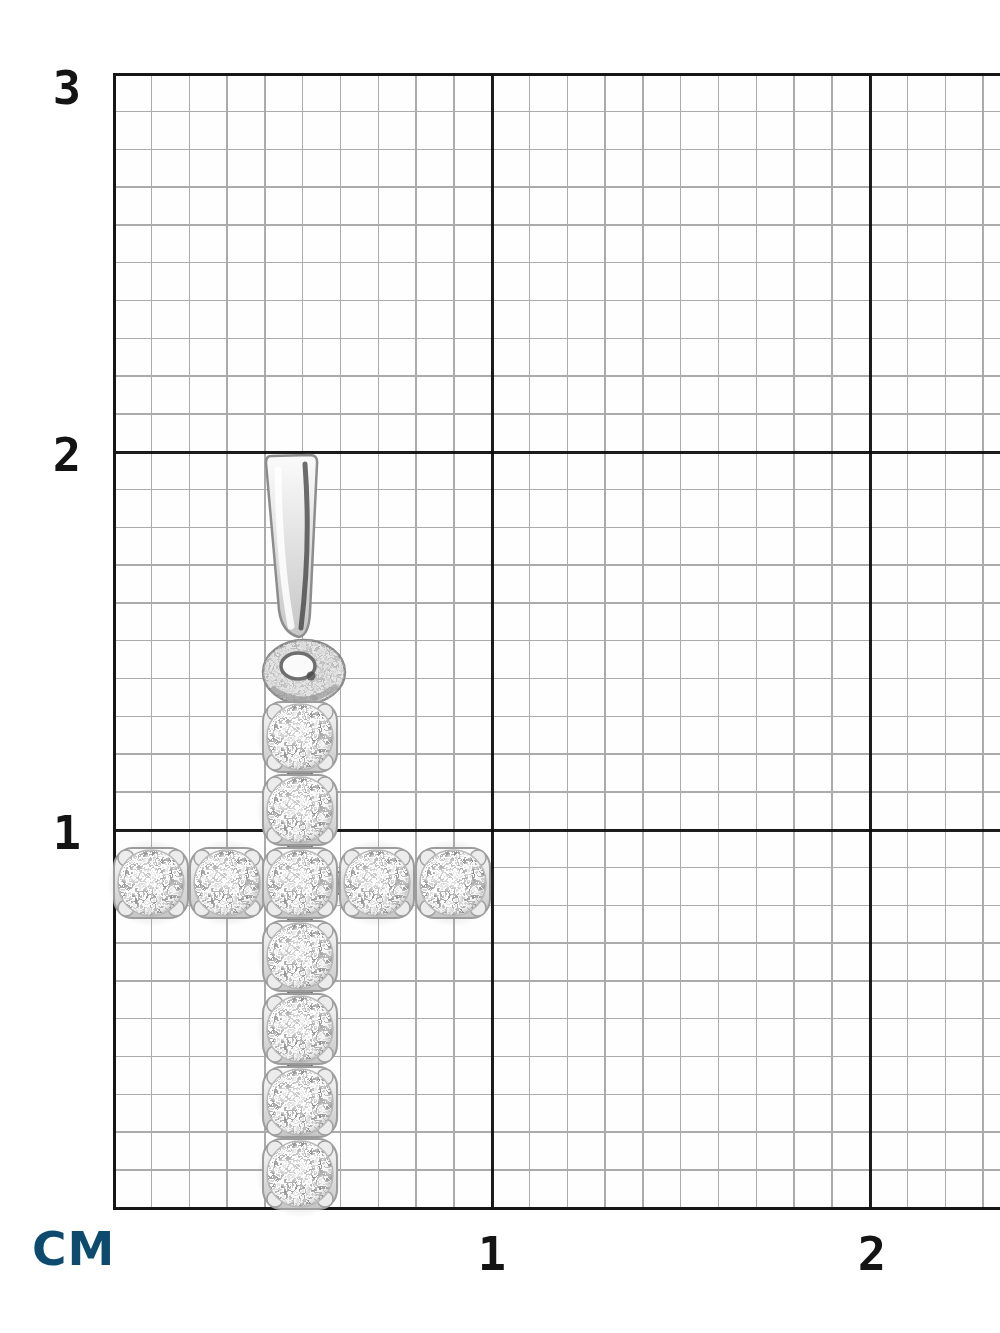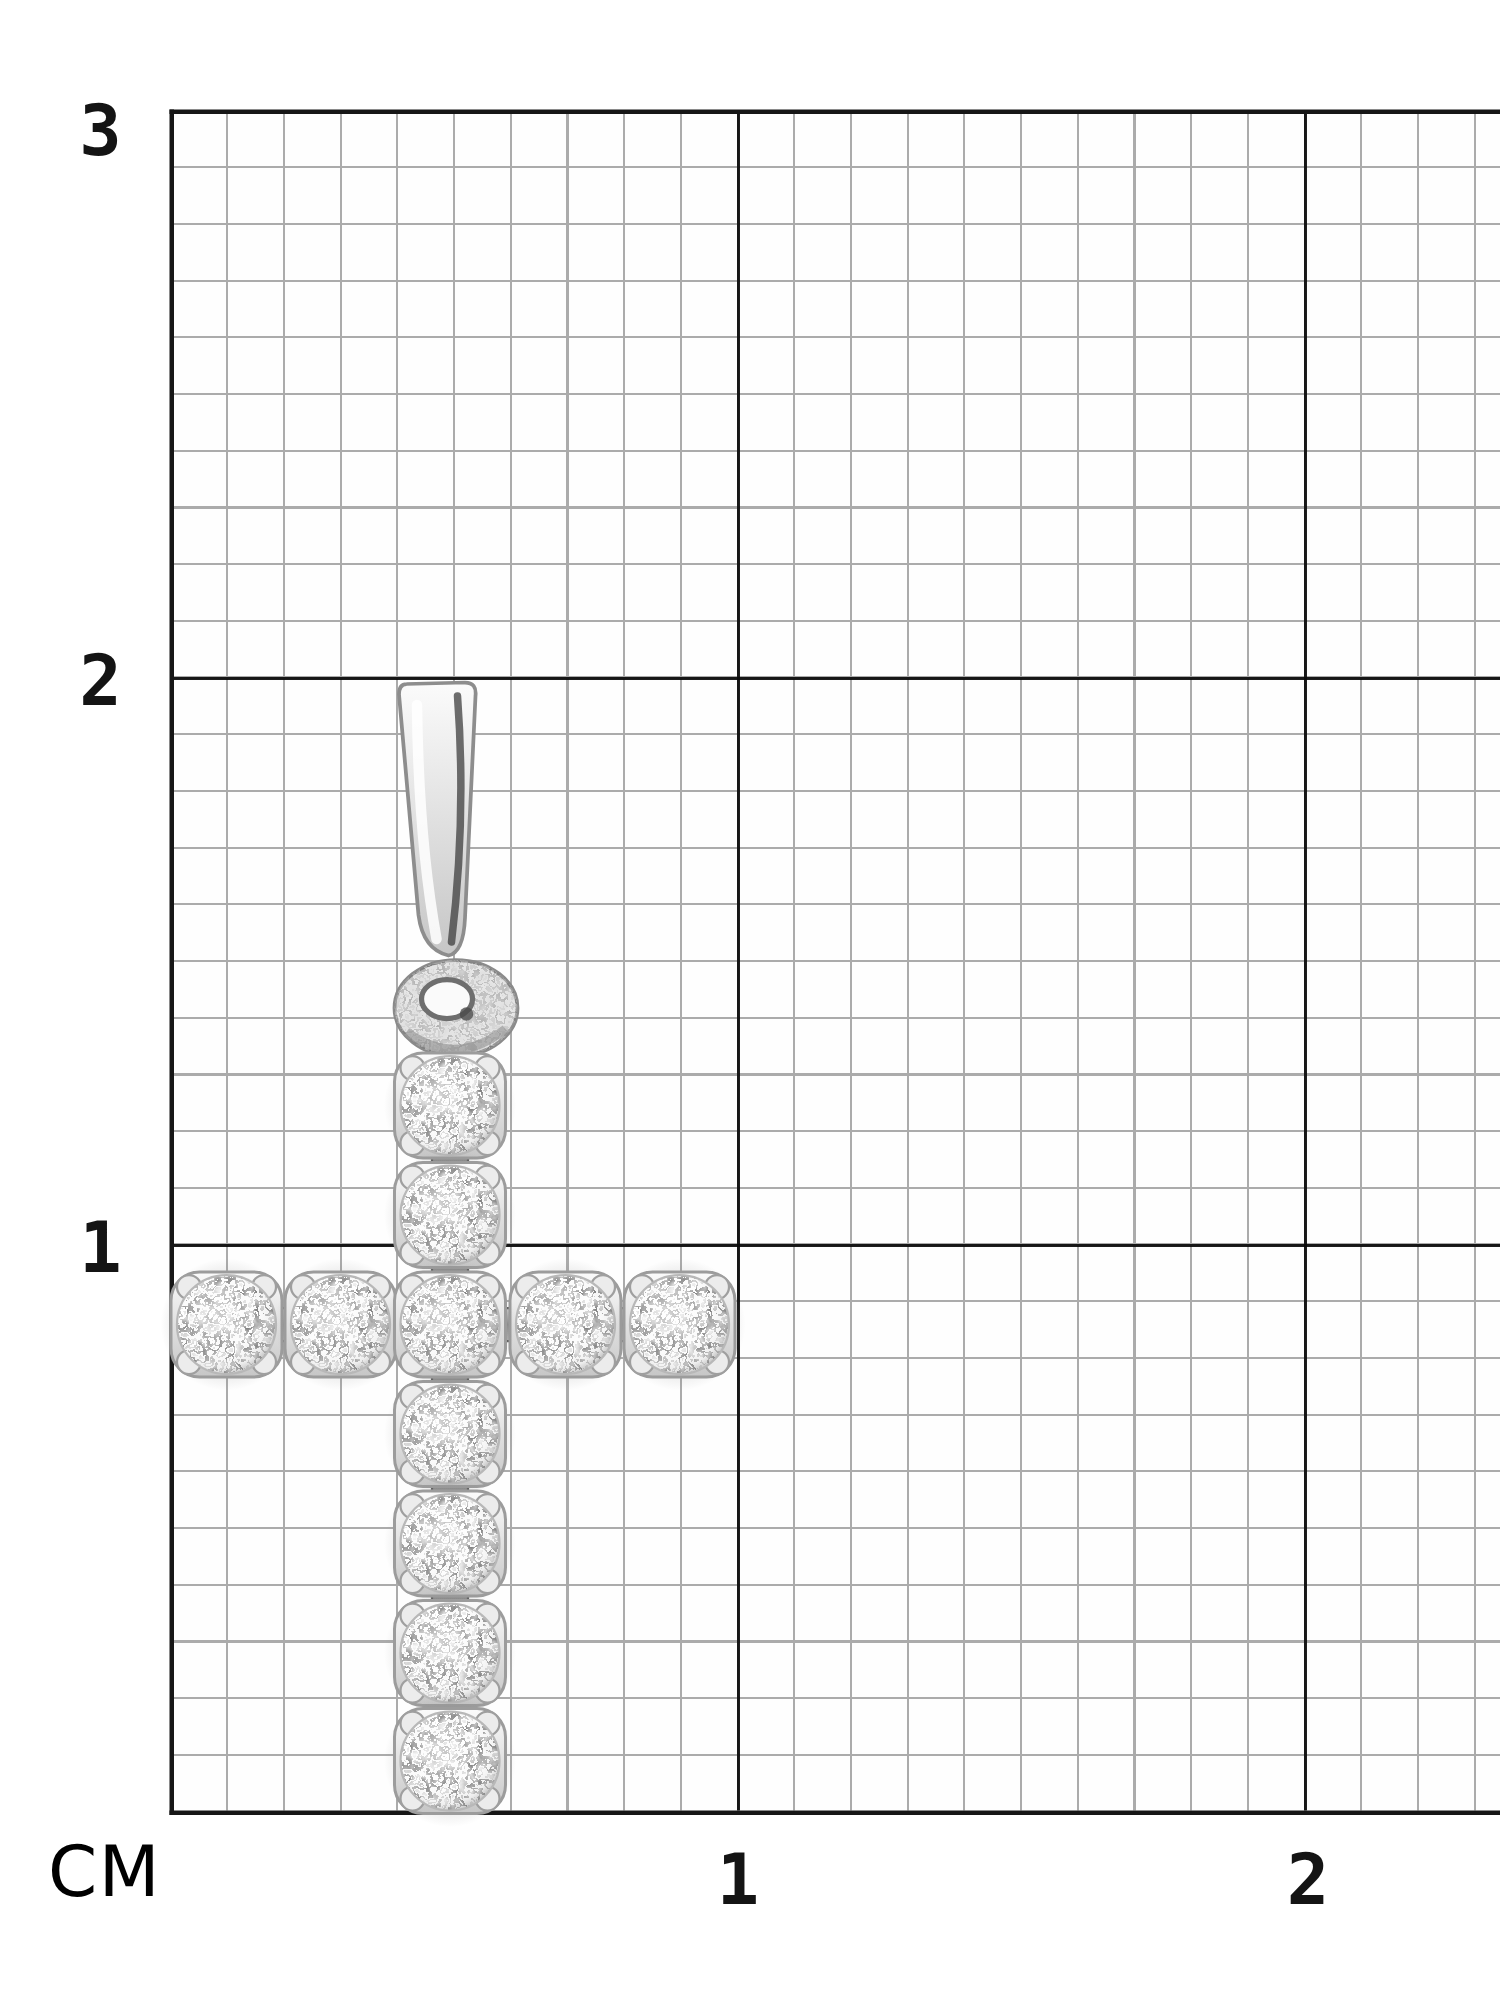--- a/index.html
+++ b/index.html
@@ -29,22 +29,22 @@
     font-family:"DejaVu Sans Mono",monospace;font-weight:700;
     font-size:47px;color:#141414;
   }
   #label-y-3{left:39px;top:64px;}
   #label-y-2{left:39px;top:431px;}
   #label-y-1{left:39px;top:809px;}
   #label-x-1{left:464px;top:1230px;}
   #label-x-2{left:844px;top:1230px;}
   #label-unit{
     position:absolute;left:32px;top:1225px;line-height:1;
-    font-family:"DejaVu Sans",sans-serif;font-weight:400;
-    font-size:47px;letter-spacing:1px;color:#000000;
+    font-family:"DejaVu Sans",sans-serif;font-weight:700;
+    font-size:47px;letter-spacing:1px;color:#0c4a6e;
   }
   
   #pendant-svg{position:absolute;left:0;top:0;width:1000px;height:1333px;}
 </style>
 </head>
 <body>
 
 <div id="stage">
 
   <div id="grid"></div>

